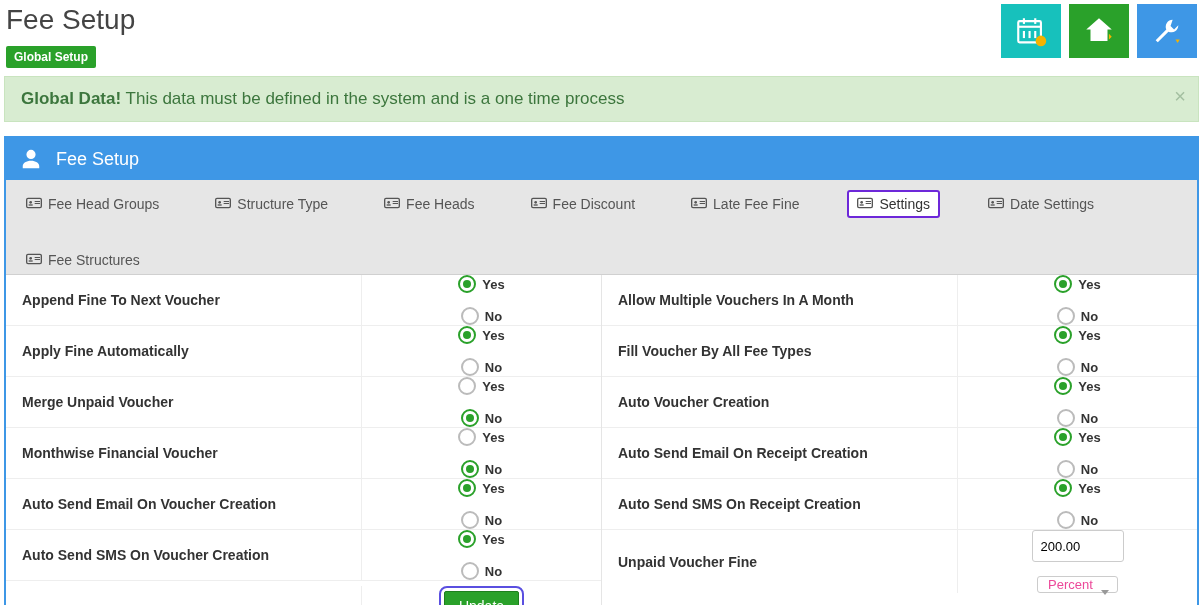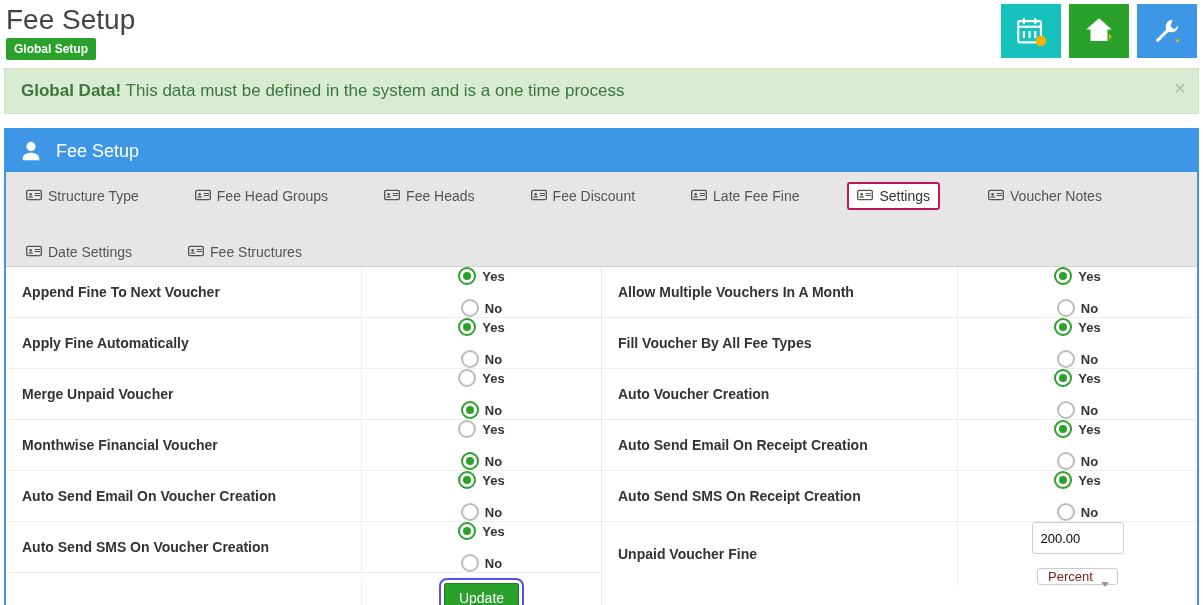--- a/index.html
+++ b/index.html
@@ -21,21 +21,21 @@
     color: #444;
   }
   .badge {
     display: inline-block;
     background: #2aa12a;
     color: #fff;
     font-size: 12px;
     font-weight: 700;
     padding: 4px 8px;
     border-radius: 2px;
-    margin-top: 2px;
+    margin-top: 10px;
   }
   .header-actions {
     display: flex;
     gap: 8px;
   }
   .action-btn {
     width: 60px;
     height: 54px;
     display: flex;
     align-items: center;
@@ -99,21 +99,21 @@
     gap: 6px;
     color: #555;
     font-size: 14px;
     padding: 6px 8px;
     cursor: pointer;
     height: 28px;
   }
   .tab svg { width: 16px; height: 14px; fill: #555; }
   .tab.active {
     background: #fff;
-    border: 2px solid #be185d;
+    border: 2px solid #6d28d9;
     border-radius: 3px;
     color: #333;
   }
 
   .form-body {
     display: flex;
     background: #fff;
   }
   .form-col {
     flex: 1;
@@ -176,21 +176,21 @@
   }
   .select {
     flex: 1;
     height: 32px;
     border: 1px solid #ccc;
     border-radius: 3px;
     padding: 0 24px 0 10px;
     font-size: 13px;
     display: flex;
     align-items: center;
-    color: #7f1d1d;
+    color: #ec4899;
     position: relative;
     background: #fff;
     cursor: pointer;
   }
   .select::after {
     content: "";
     position: absolute;
     right: 8px; top: 13px;
     border-left: 4px solid transparent;
     border-right: 4px solid transparent;
@@ -266,40 +266,40 @@
 
   <div class="tab-bar" id="tab-bar">
       <div class="tab">
         <span><svg viewBox="0 0 24 20" fill="#555">
             <rect x="1" y="3" width="22" height="14" rx="2" fill="none" stroke="#555" stroke-width="2"></rect>
             <circle cx="7" cy="9" r="2"></circle>
             <rect x="4" y="12" width="6" height="2"></rect>
             <rect x="13" y="7" width="8" height="1.5"></rect>
             <rect x="13" y="10" width="8" height="1.5"></rect>
           </svg></span>
+        <span>Fee Head Groups</span>
+      </div>
+      <div class="tab">
+        <span><svg viewBox="0 0 24 20" fill="#555">
+            <rect x="1" y="3" width="22" height="14" rx="2" fill="none" stroke="#555" stroke-width="2"></rect>
+            <circle cx="7" cy="9" r="2"></circle>
+            <rect x="4" y="12" width="6" height="2"></rect>
+            <rect x="13" y="7" width="8" height="1.5"></rect>
+            <rect x="13" y="10" width="8" height="1.5"></rect>
+          </svg></span>
         <span>Structure Type</span>
       </div>
       <div class="tab">
         <span><svg viewBox="0 0 24 20" fill="#555">
             <rect x="1" y="3" width="22" height="14" rx="2" fill="none" stroke="#555" stroke-width="2"></rect>
             <circle cx="7" cy="9" r="2"></circle>
             <rect x="4" y="12" width="6" height="2"></rect>
             <rect x="13" y="7" width="8" height="1.5"></rect>
             <rect x="13" y="10" width="8" height="1.5"></rect>
           </svg></span>
-        <span>Fee Head Groups</span>
-      </div>
-      <div class="tab">
-        <span><svg viewBox="0 0 24 20" fill="#555">
-            <rect x="1" y="3" width="22" height="14" rx="2" fill="none" stroke="#555" stroke-width="2"></rect>
-            <circle cx="7" cy="9" r="2"></circle>
-            <rect x="4" y="12" width="6" height="2"></rect>
-            <rect x="13" y="7" width="8" height="1.5"></rect>
-            <rect x="13" y="10" width="8" height="1.5"></rect>
-          </svg></span>
         <span>Fee Heads</span>
       </div>
       <div class="tab">
         <span><svg viewBox="0 0 24 20" fill="#555">
             <rect x="1" y="3" width="22" height="14" rx="2" fill="none" stroke="#555" stroke-width="2"></rect>
             <circle cx="7" cy="9" r="2"></circle>
             <rect x="4" y="12" width="6" height="2"></rect>
             <rect x="13" y="7" width="8" height="1.5"></rect>
             <rect x="13" y="10" width="8" height="1.5"></rect>
           </svg></span>
@@ -317,30 +317,20 @@
       </div>
       <div class="tab active">
         <span><svg viewBox="0 0 24 20" fill="#555">
             <rect x="1" y="3" width="22" height="14" rx="2" fill="none" stroke="#555" stroke-width="2"></rect>
             <circle cx="7" cy="9" r="2"></circle>
             <rect x="4" y="12" width="6" height="2"></rect>
             <rect x="13" y="7" width="8" height="1.5"></rect>
             <rect x="13" y="10" width="8" height="1.5"></rect>
           </svg></span>
         <span>Settings</span>
-      </div>
-      <div class="tab">
-        <span><svg viewBox="0 0 24 20" fill="#555">
-            <rect x="1" y="3" width="22" height="14" rx="2" fill="none" stroke="#555" stroke-width="2"></rect>
-            <circle cx="7" cy="9" r="2"></circle>
-            <rect x="4" y="12" width="6" height="2"></rect>
-            <rect x="13" y="7" width="8" height="1.5"></rect>
-            <rect x="13" y="10" width="8" height="1.5"></rect>
-          </svg></span>
-        <span>Voucher Notes</span>
       </div>
       <div class="tab">
         <span><svg viewBox="0 0 24 20" fill="#555">
             <rect x="1" y="3" width="22" height="14" rx="2" fill="none" stroke="#555" stroke-width="2"></rect>
             <circle cx="7" cy="9" r="2"></circle>
             <rect x="4" y="12" width="6" height="2"></rect>
             <rect x="13" y="7" width="8" height="1.5"></rect>
             <rect x="13" y="10" width="8" height="1.5"></rect>
           </svg></span>
         <span>Date Settings</span>

